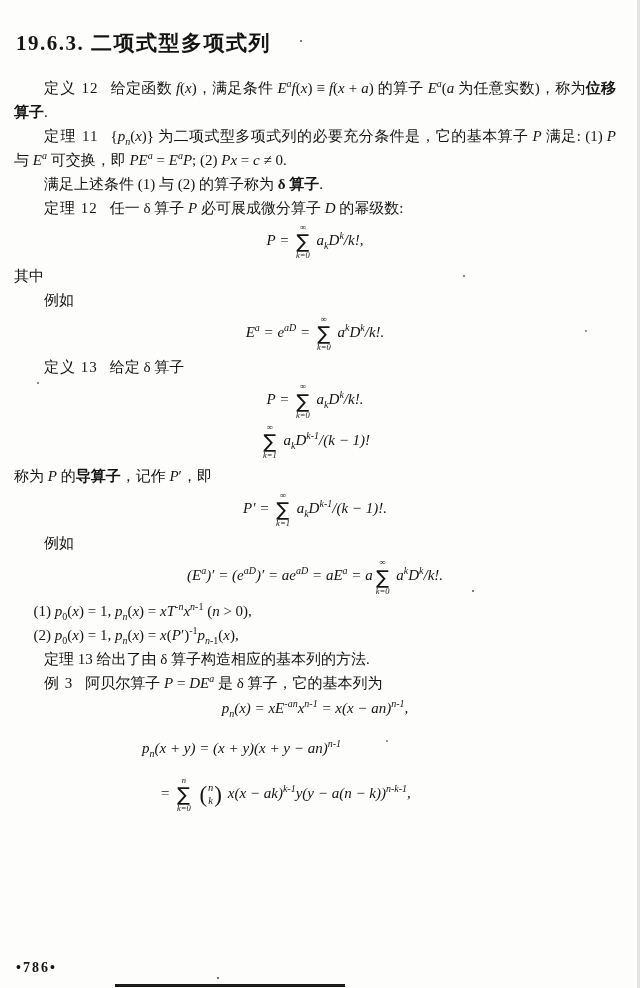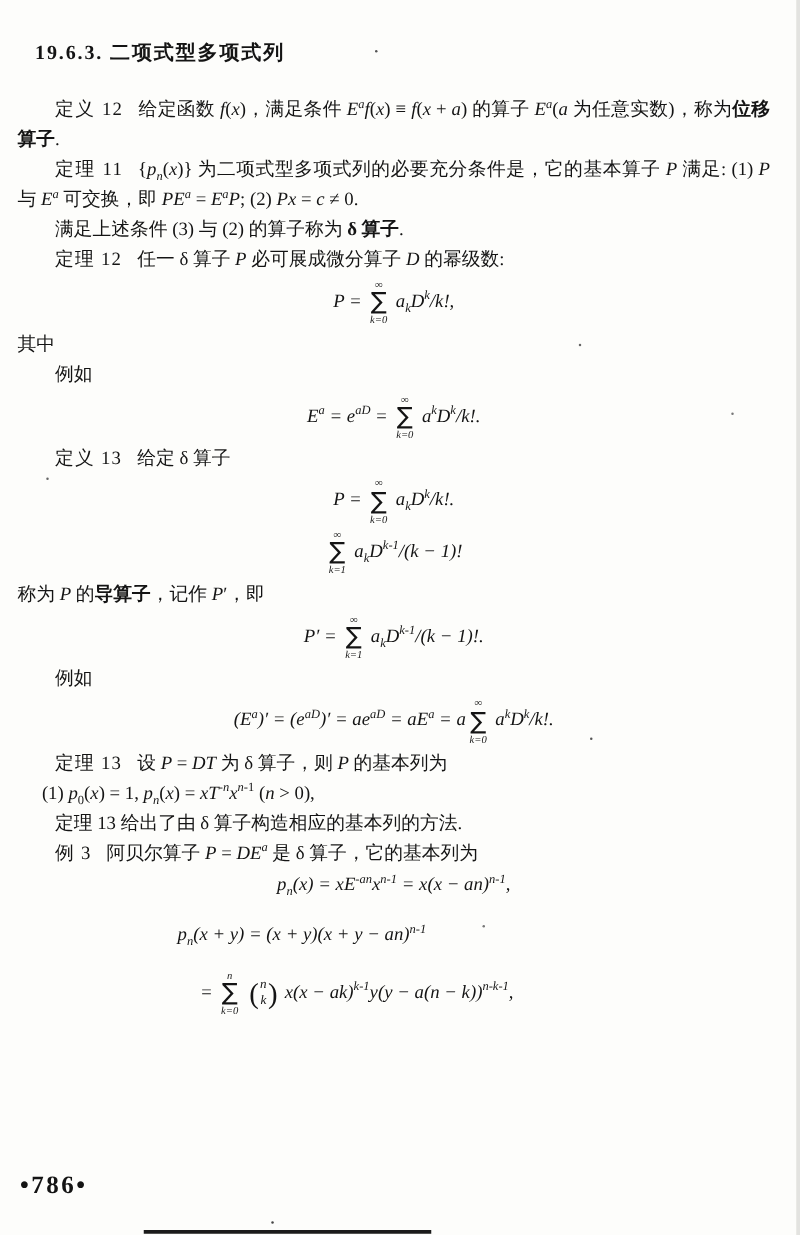--- a/index.html
+++ b/index.html
@@ -5,21 +5,21 @@
   html,body{margin:0;padding:0;background:#ffffff;}
   .page{
     width:640px;height:988px;box-sizing:border-box;position:relative;
     background:#fdfdfb;color:#141414;overflow:hidden;
     padding:26px 24px 0 14px;
     font-family:"Liberation Serif","DejaVu Serif",serif;
     font-size:15px;line-height:24px;
   }
   .edge-shade{position:absolute;top:0;right:0;width:3px;height:100%;background:#e3e3e0;}
   h1.heading{
-    font-size:16px;line-height:26px;font-weight:700;margin:4px 0 20px 14px;
+    font-size:21px;line-height:26px;font-weight:700;margin:4px 0 20px 2px;
     letter-spacing:1.5px;
   }
   p.para{margin:0;text-align:justify;}
   p.ind{text-indent:2em;}
   .lbl{font-weight:400;margin-right:0.8em;letter-spacing:1px;}
   b.term{font-weight:700;}
   .items{padding-left:1.3em;}
   .formula{
     text-align:center;font-style:italic;margin:3px 0;
     font-family:"Liberation Serif","DejaVu Serif",serif;
@@ -30,39 +30,39 @@
   sup{font-size:10px;line-height:0;}
   sub{font-size:10px;line-height:0;}
   .sum{display:inline-flex;flex-direction:column;align-items:center;
        vertical-align:middle;line-height:1;margin:0 3px;}
   .sum .lim{font-size:8.5px;line-height:1.1;}
   .sum .sg{font-size:19px;line-height:1;font-style:normal;font-family:"DejaVu Sans",sans-serif;}
   .binom{display:inline-flex;align-items:center;vertical-align:middle;margin:0 2px;}
   .binom .bp{font-size:23px;font-style:normal;font-weight:400;line-height:1;}
   .binom .bs{display:inline-flex;flex-direction:column;align-items:center;
              font-size:10.5px;line-height:1.2;padding:0 1px;}
-  .pageno{position:absolute;left:16px;bottom:28px;font-size:20px;
+  .pageno{position:absolute;left:16px;bottom:8px;font-size:14px;
           font-weight:700;letter-spacing:2px;}
   .bottom-line{position:absolute;left:115px;bottom:1px;width:230px;height:3px;background:#1b1b1b;}
   .specks{position:absolute;left:300px;top:40px;width:2px;height:2px;background:#555;border-radius:50%;
      box-shadow:163px 235px 0 #666, 285px 290px 0 #777, -263px 342px 0 #666,
                 172px 550px 0 #555, 86px 700px 0 #777, -83px 937px 0 #444;}
 </style>
 </head>
 <body>
 
 <div class="page">
 
   <h1 class="heading">19.6.3. 二项式型多项式列</h1>
 
   <p class="para ind"><span class="lbl">定义 12</span><span>给定函数 <i>f</i>(<i>x</i>)，满足条件 <i>E</i><sup><i>a</i></sup><i>f</i>(<i>x</i>) ≡ <i>f</i>(<i>x</i> + <i>a</i>) 的算子 <i>E</i><sup><i>a</i></sup>(<i>a</i> 为任意实数)，称为</span><b class="term">位移算子</b><span>.</span></p>
 
   <p class="para ind"><span class="lbl">定理 11</span><span>{<i>p</i><sub><i>n</i></sub>(<i>x</i>)} 为二项式型多项式列的必要充分条件是，它的基本算子 <i>P</i> 满足: (1) <i>P</i> 与 <i>E</i><sup><i>a</i></sup> 可交换，即 <i>PE</i><sup><i>a</i></sup> = <i>E</i><sup><i>a</i></sup><i>P</i>; (2) <i>Px</i> = <i>c</i> ≠ 0.</span></p>
 
-  <p class="para ind"><span>满足上述条件 (3) 与 (2) 的算子称为 </span><b class="term">δ 算子</b><span>.</span></p>
+  <p class="para ind"><span>满足上述条件 (1) 与 (2) 的算子称为 </span><b class="term">δ 算子</b><span>.</span></p>
 
   <p class="para ind"><span class="lbl">定理 12</span><span>任一 δ 算子 <i>P</i> 必可展成微分算子 <i>D</i> 的幂级数:</span></p>
 
   <div class="formula"><i>P</i> = <span class="sum">
         <span class="lim">∞</span>
         <span class="sg">∑</span>
         <span class="lim"><i>k</i>=0</span>
       </span> <i>a</i><sub><i>k</i></sub><i>D</i><sup><i>k</i></sup>/<i>k</i>!,</div>
 
   <p class="para">其中</p>
@@ -100,23 +100,23 @@
       </span> <i>a</i><sub><i>k</i></sub><i>D</i><sup><i>k</i>-1</sup>/(<i>k</i> − 1)!.</div>
 
   <p class="para ind">例如</p>
 
   <div class="formula">(<i>E</i><sup><i>a</i></sup>)′ = (<i>e</i><sup><i>aD</i></sup>)′ = <i>ae</i><sup><i>aD</i></sup> = <i>aE</i><sup><i>a</i></sup> = <i>a</i><span class="sum">
         <span class="lim">∞</span>
         <span class="sg">∑</span>
         <span class="lim"><i>k</i>=0</span>
       </span> <i>a</i><sup><i>k</i></sup><i>D</i><sup><i>k</i></sup>/<i>k</i>!.</div>
 
-  <p class="para ind"><span class="lbl">定理 13</span><span>设 <i>P</i> = <i>DT</i> 为 δ 算子，则 <i>P</i> 的基本列为</span></p>
 
   <p class="para items">(1) <i>p</i><sub>0</sub>(<i>x</i>) = 1, <i>p</i><sub><i>n</i></sub>(<i>x</i>) = <i>xT</i><sup>-<i>n</i></sup><i>x</i><sup><i>n</i>-1</sup> (<i>n</i> &gt; 0),</p>
+  <p class="para items">(2) <i>p</i><sub>0</sub>(<i>x</i>) = 1, <i>p</i><sub><i>n</i></sub>(<i>x</i>) = <i>x</i>(<i>P</i>′)<sup>-1</sup><i>p</i><sub><i>n</i>-1</sub>(<i>x</i>),</p>
 
 
   <p class="para ind">定理 13 给出了由 δ 算子构造相应的基本列的方法.</p>
 
   <p class="para ind"><span class="lbl">例 3</span><span>阿贝尔算子 <i>P</i> = <i>DE</i><sup><i>a</i></sup> 是 δ 算子，它的基本列为</span></p>
 
   <div class="formula small"><i>p</i><sub><i>n</i></sub>(<i>x</i>) = <i>xE</i><sup>-<i>an</i></sup><i>x</i><sup><i>n</i>-1</sup> = <i>x</i>(<i>x</i> − <i>an</i>)<sup><i>n</i>-1</sup>,</div>
 
 
   <div class="f-left1"><i>p</i><sub><i>n</i></sub>(<i>x</i> + <i>y</i>) = (<i>x</i> + <i>y</i>)(<i>x</i> + <i>y</i> − <i>an</i>)<sup><i>n</i>-1</sup></div>

